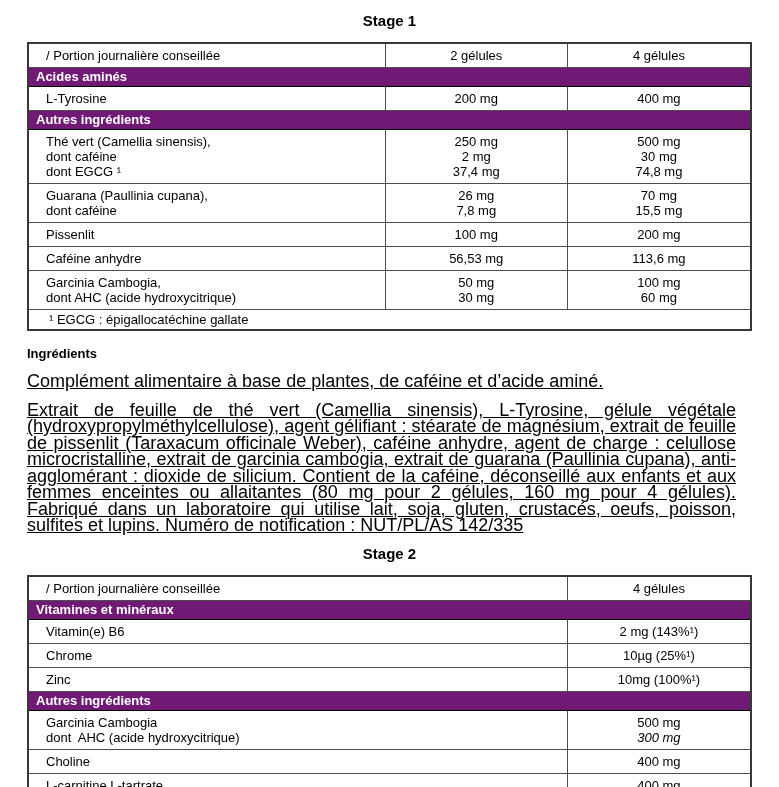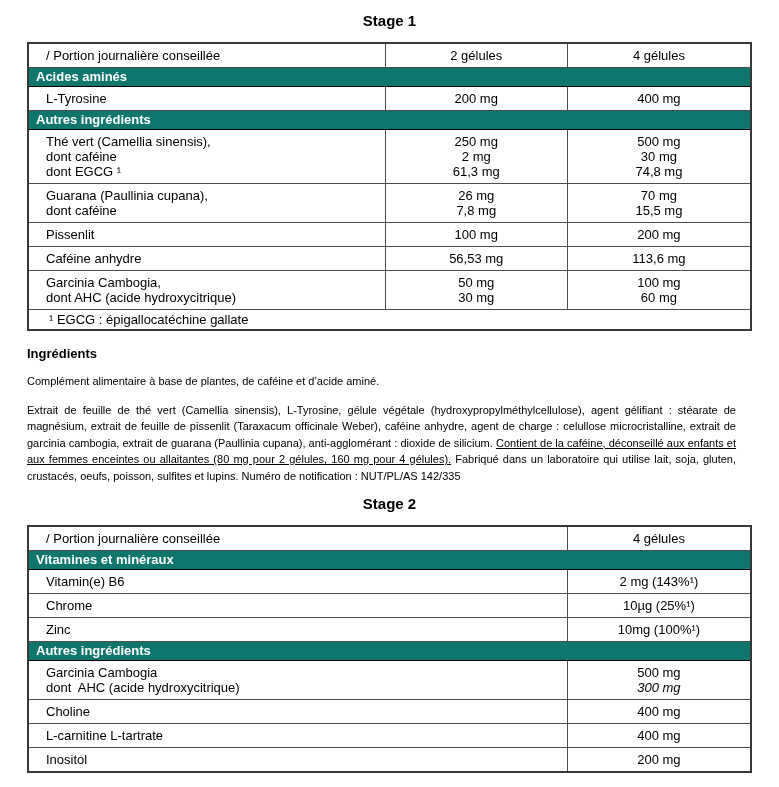--- a/index.html
+++ b/index.html
@@ -22,30 +22,30 @@
     border: 2px solid #383838;
   }
   .nutrition td {
     border: 1px solid #4d4d4d;
     font-size: 13px; line-height: 15px;
     padding: 4px 17px; vertical-align: middle;
     overflow: hidden;
   }
   .nutrition td.val { text-align: center; }
   .nutrition tr.section td {
-    background: #0f766e; color: #fff; font-weight: bold;
+    background: #701a75; color: #fff; font-weight: bold;
     padding: 2px 7px; line-height: 14px;
     border-color: #000;
   }
   .nutrition tr.footnote td { padding: 2px 20px; }
   .cell-line { display: block; white-space: pre-wrap; }
   .cell-line.italic { font-style: italic; }
 
   .ingredients-heading { font-weight: bold; font-size: 13px; margin: 15px 0 0 0; }
-  .para { font-size: 11px; line-height: 16.5px; margin: 12px 16px 0 0; }
+  .para { font-size: 18px; line-height: 16.5px; margin: 12px 16px 0 0; text-decoration: underline; }
   .para.justified { text-align: justify; }
   .underline { text-decoration: underline; }
 </style>
 </head>
 <body>
 
 <div class="page">
 
   <div class="stage-title">Stage 1</div>
 
@@ -80,21 +80,21 @@
         </tr>
         <tr>
           <td>
             <span class="cell-line">Thé vert (Camellia sinensis),</span>
             <span class="cell-line">dont caféine</span>
             <span class="cell-line">dont EGCG ¹</span>
           </td>
           <td class="val">
             <span class="cell-line">250 mg</span>
             <span class="cell-line">2 mg</span>
-            <span class="cell-line">61,3 mg</span>
+            <span class="cell-line">37,4 mg</span>
           </td>
           <td class="val">
             <span class="cell-line">500 mg</span>
             <span class="cell-line">30 mg</span>
             <span class="cell-line">74,8 mg</span>
           </td>
         </tr>
         <tr>
           <td>
             <span class="cell-line">Guarana (Paullinia cupana),</span>

